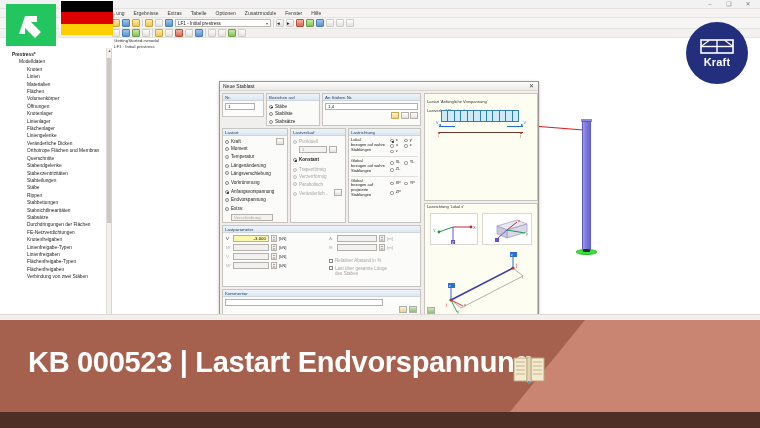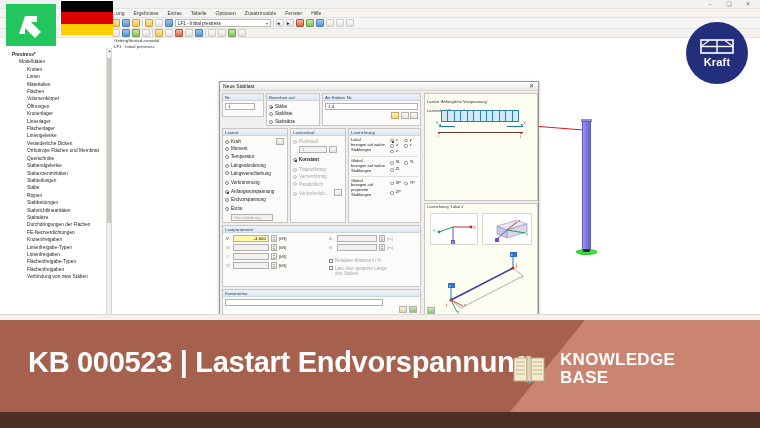--- a/index.html
+++ b/index.html
@@ -756,18 +756,14 @@
         <line x1="4" y1="16" x2="13" y2="16"></line>
           <line x1="4" y1="20" x2="13" y2="20"></line>
         <line x1="21" y1="8" x2="30" y2="8"></line>
           <line x1="21" y1="12" x2="30" y2="12"></line>
         <line x1="21" y1="16" x2="30" y2="16"></line>
           <line x1="21" y1="20" x2="30" y2="20"></line>
       </g>
       <rect x="16" y="27" width="2" height="3" fill="#3aa0d8"></rect>
     </svg>
   </div>
-  <div class="kb-text">
-    <div>KNOWLEDGE</div>
-    <div>BASE</div>
-  </div>
 </div>
 <div class="banner-foot"></div>
 
 </body></html>

